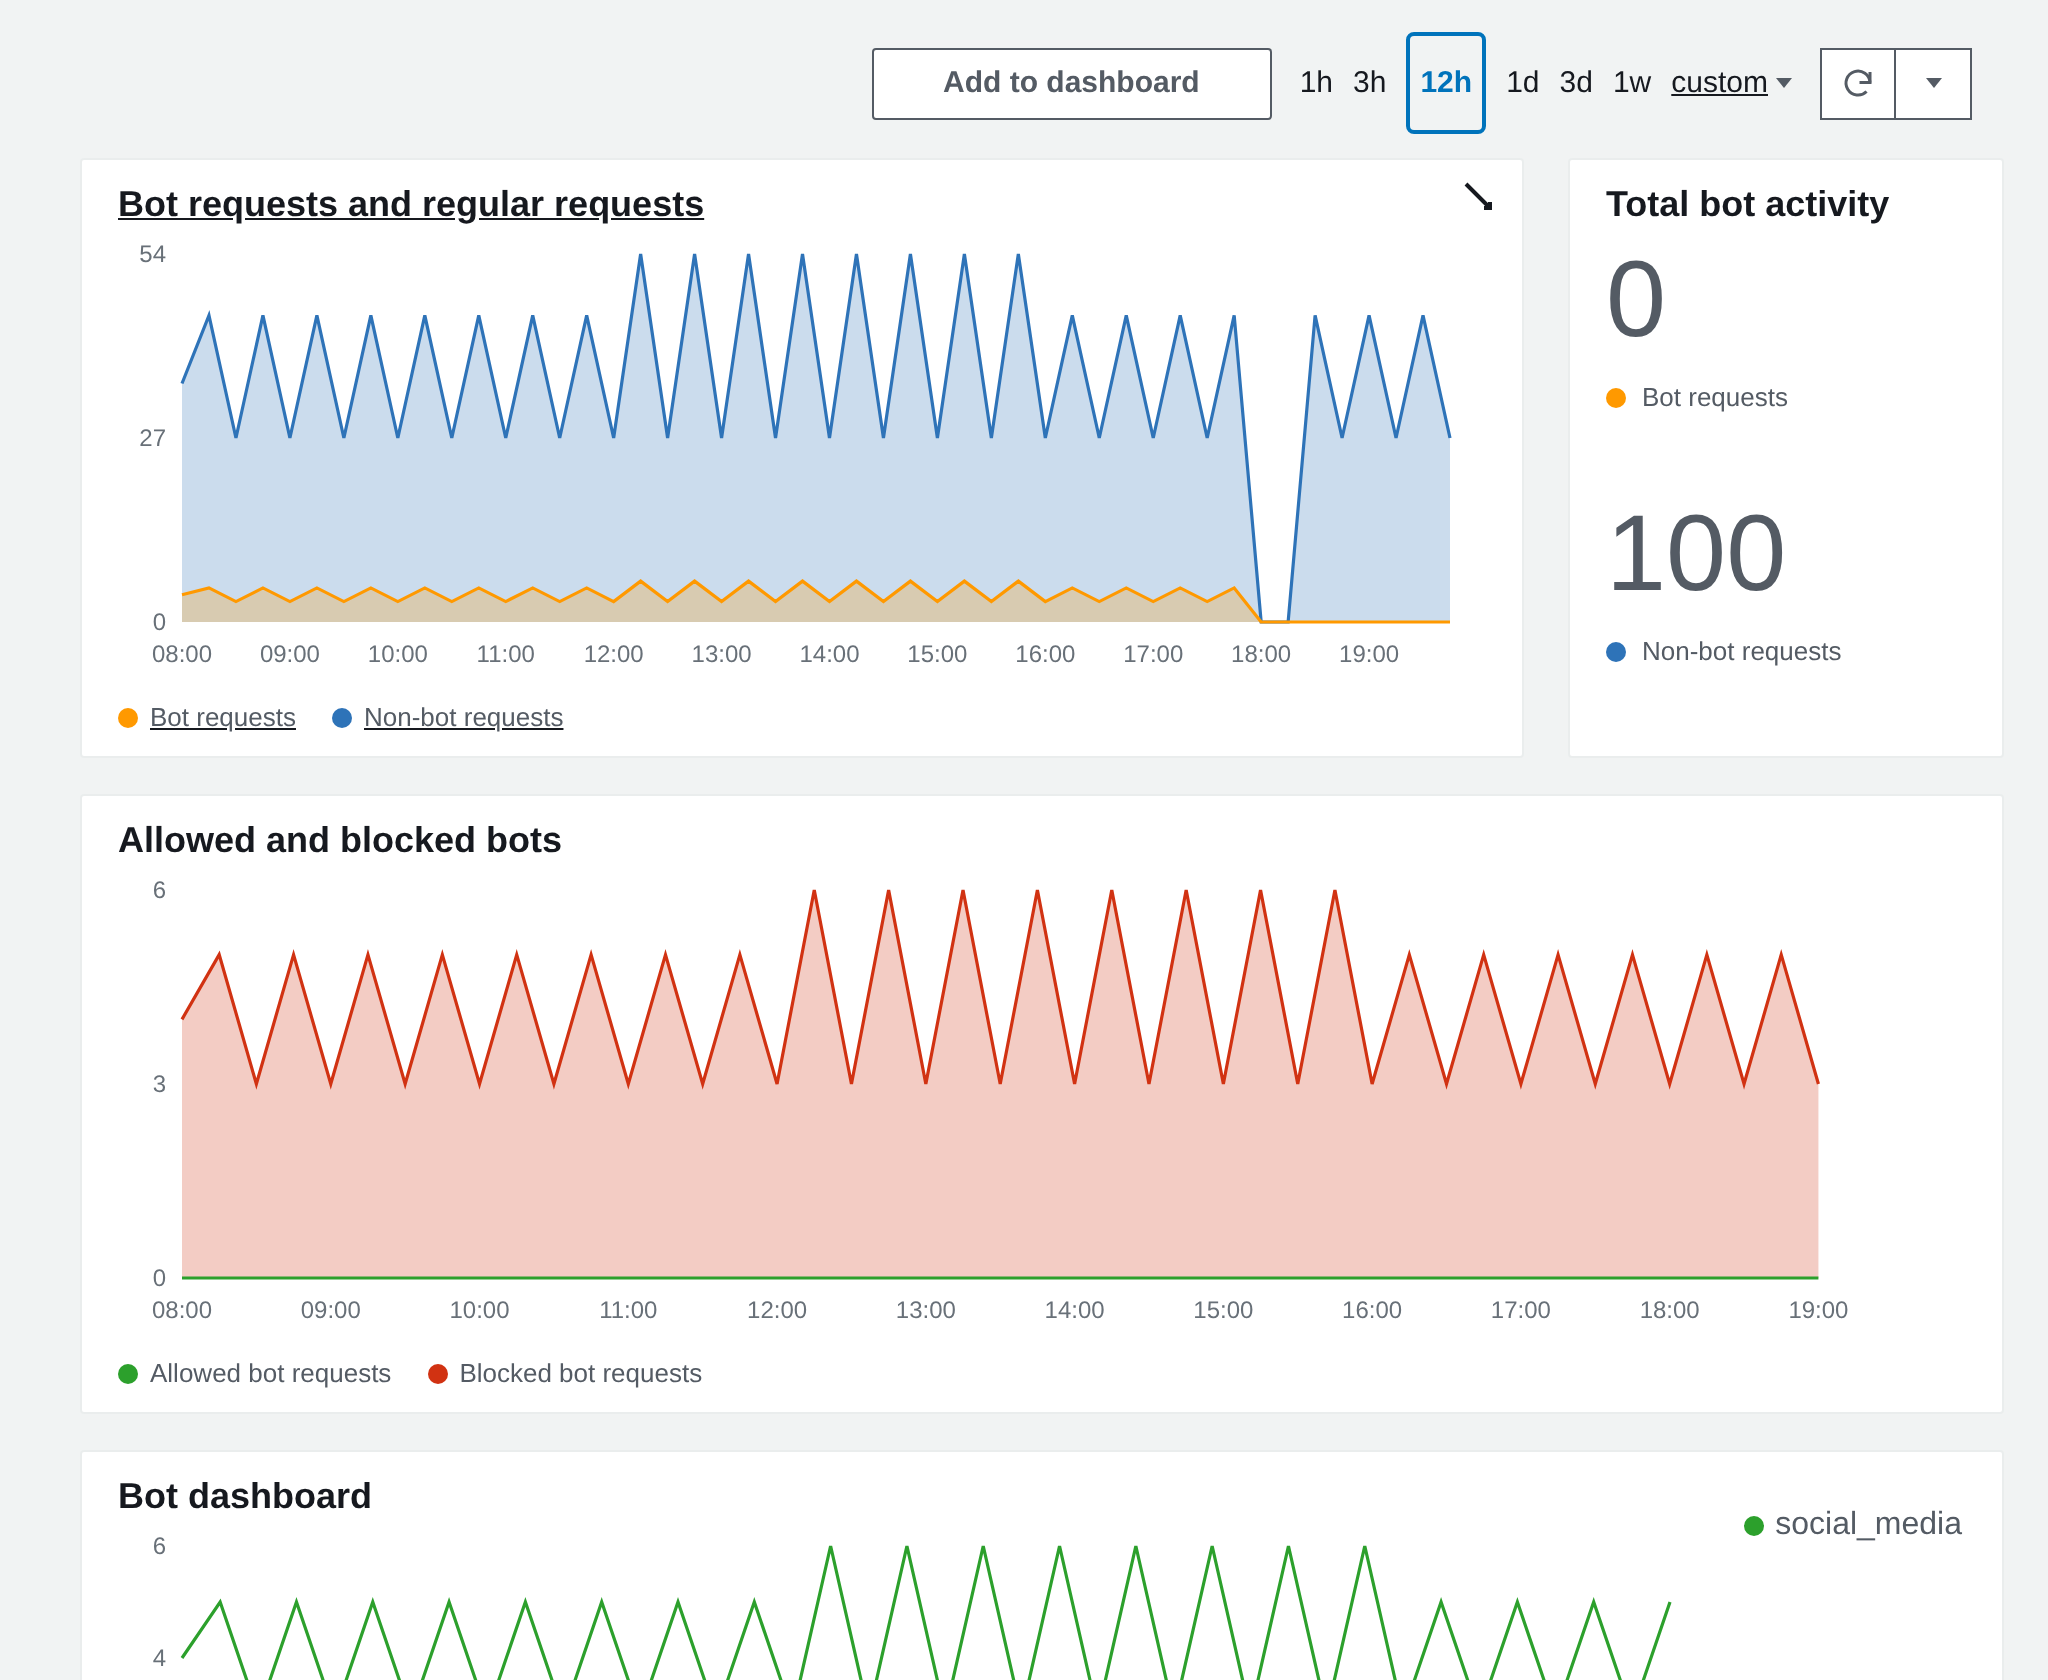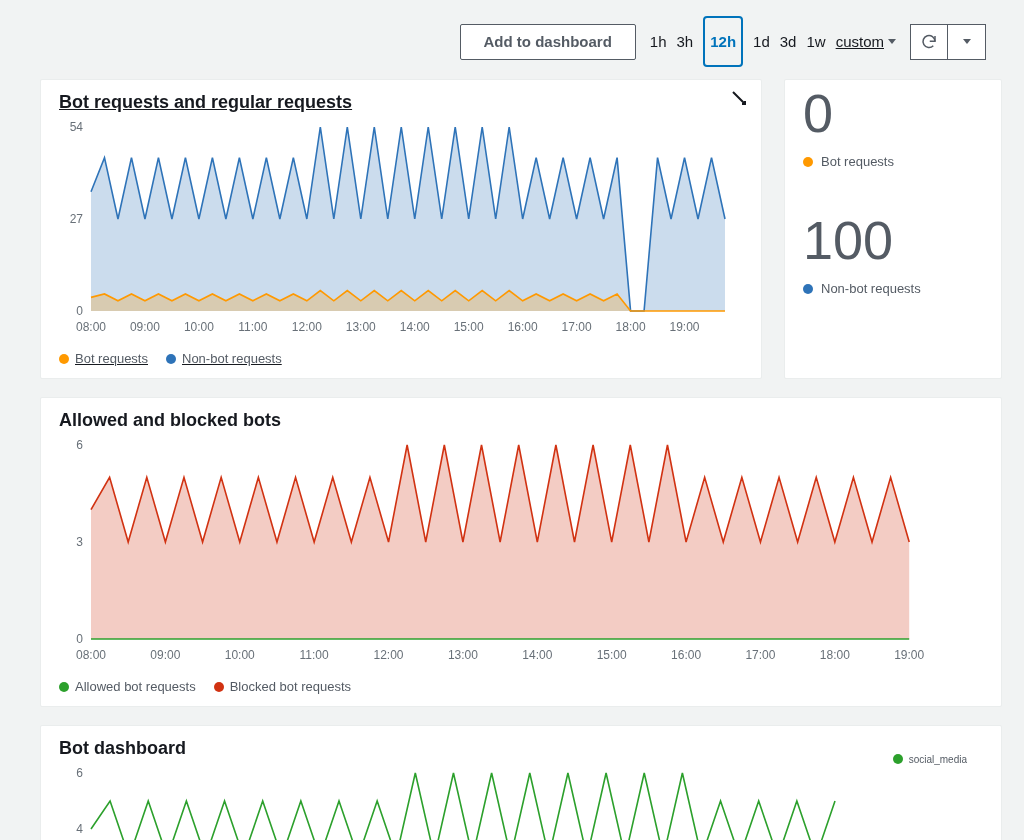--- a/index.html
+++ b/index.html
@@ -1,20 +1,20 @@
 <!DOCTYPE html>
 <html><head>
 <meta charset="utf-8">
 <style>
   html,body{margin:0;padding:0;font-family:-apple-system,"Segoe UI","Helvetica Neue",Arial,sans-serif;background:#f1f3f3;color:#16191f;}
   body{width:1024px;height:840px;overflow:hidden;}
   *{box-sizing:border-box;}
 
   .toolbar{display:flex;align-items:center;justify-content:flex-end;gap:14px;padding:16px 38px 12px 0;}
-  .btn{height:36px;padding:0 23px;border:1px solid #545b64;background:#fff;color:#545b64;font-weight:700;font-size:15px;border-radius:2px;display:inline-flex;align-items:center;cursor:pointer;}
+  .btn{height:36px;padding:0 35px;border:1px solid #545b64;background:#fff;color:#545b64;font-weight:700;font-size:15px;border-radius:2px;display:inline-flex;align-items:center;cursor:pointer;}
   .periods{display:flex;align-items:center;gap:10px;font-size:15px;color:#16191f;}
   .period{cursor:pointer;}
   .period.selected{color:#0073bb;font-weight:700;border:2px solid #0073bb;border-radius:4px;padding:15px 5px;}
   .custom{display:inline-flex;align-items:center;gap:4px;cursor:pointer;text-decoration:underline;}
   .caret{display:inline-block;width:0;height:0;border-left:4px solid transparent;border-right:4px solid transparent;border-top:5px solid #545b64;}
   .refresh-group{display:flex;}
   .icon-btn{width:38px;height:36px;border:1px solid #545b64;background:#fff;display:inline-flex;align-items:center;justify-content:center;cursor:pointer;}
   .icon-btn + .icon-btn{border-left:none;}
   .refresh-svg{stroke:#545b64;fill:none;stroke-width:2;}
 
@@ -42,21 +42,21 @@
   .act-label{font-size:13px;color:#545b64;margin-bottom:40px;}
   .act-label .dot{margin-right:8px;}
 
   .cursor-icon{position:absolute;top:10px;right:14px;color:#545b64;}
   .tick-text{font-size:12px;fill:#687078;}
 
   
   #card-chart2{margin-top:18px;}
   #card-chart3{margin-top:18px;}
 
-  .side-legend{position:absolute;right:34px;top:28px;font-size:10px;color:#545b64;}
+  .side-legend{position:absolute;right:20px;top:28px;font-size:16px;color:#545b64;}
 </style>
 </head>
 <body>
 
 <div class="toolbar">
   <button class="btn">Add to dashboard</button>
   <div class="periods">
     <span class="period">1h</span>
     <span class="period">3h</span>
     <span class="period selected">12h</span>
@@ -114,20 +114,21 @@
             <text x="629.531914893617" y="214" text-anchor="middle" class="tick-text">19:00</text>
           </svg>
       </div>
       <div class="legend">
         <span><span class="dot orange"></span><span>Bot requests</span></span>
         <span><span class="dot blue"></span><span>Non-bot requests</span></span>
       </div>
     </div>
 
     <div class="card" id="card-activity">
+      <div class="card-title">Total bot activity</div>
       <div class="act-body">
         <div class="act-num">0</div>
         <div class="act-label"><span class="dot orange"></span><span>Bot requests</span></div>
         <div class="act-num">100</div>
         <div class="act-label" style="margin-bottom:0"><span class="dot blue"></span><span>Non-bot requests</span></div>
       </div>
     </div>
   </div>
 
   <div class="card" id="card-chart2">

